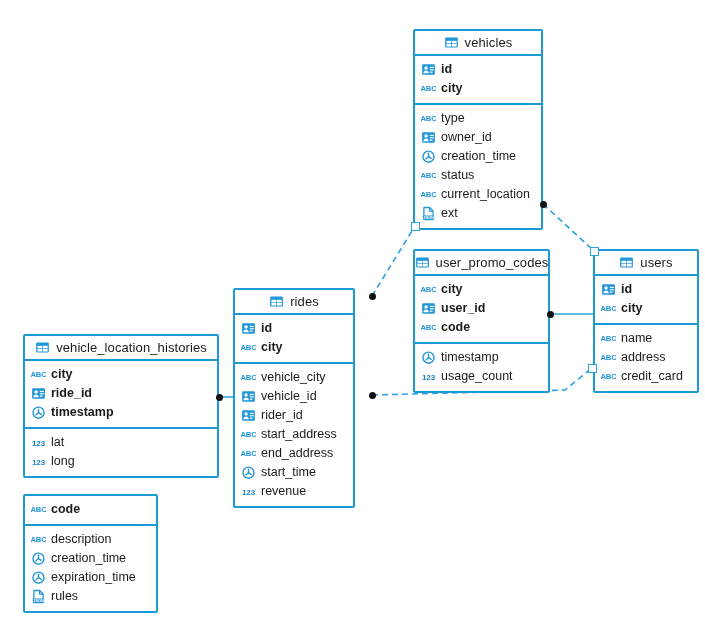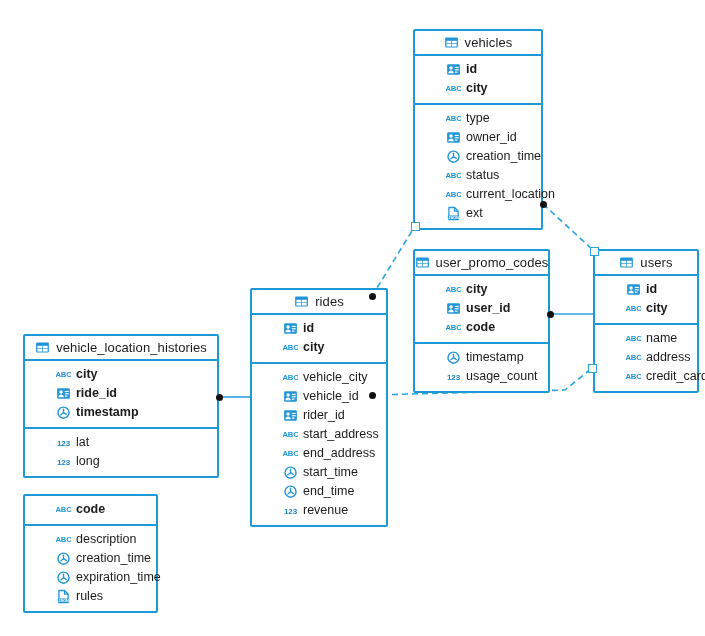--- a/index.html
+++ b/index.html
@@ -67,21 +67,20 @@
     border-bottom: 2px solid #1b9ad6;
   }
 
   .field {
     display: flex;
     align-items: center;
     gap: 5px;
     height: 19px;
     padding: 0 7px 0 6px;
     white-space: nowrap;
-    margin-left: 25px;
   }
   .field .fname {
     font-size: 12.5px;
     color: #1b1b1b;
     line-height: 1;
   }
   .field.key .fname {
     font-weight: bold;
   }
 
@@ -303,21 +302,21 @@
             <span class="fname">address</span>
           </div>
           <div class="field">
             <svg class="ico" viewBox="0 0 16 16">
               <text x="8" y="10.9" text-anchor="middle" fill="#2196d8" font-family="&quot;Liberation Sans&quot;, sans-serif" font-size="8.2" font-weight="bold" letter-spacing="-0.3">ABC</text>
             </svg>
             <span class="fname">credit_card</span>
           </div>
         </div>
       </div>
-      <div class="entity" style="left: 250px; top: 288px; width: 138px;">
+      <div class="entity" style="left: 233px; top: 288px; width: 122px;">
         <div class="ent-title">
           <svg class="ico" viewBox="0 0 16 16">
             <rect x="1.2" y="2.6" width="13.6" height="10.8" rx="1.2" fill="#2196d8"></rect>
             <rect x="2.6" y="6.2" width="5.1" height="2.7" fill="#ffffff"></rect>
             <rect x="8.4" y="6.2" width="5.1" height="2.7" fill="#ffffff"></rect>
             <rect x="2.6" y="9.6" width="5.1" height="2.7" fill="#ffffff"></rect>
             <rect x="8.4" y="9.6" width="5.1" height="2.7" fill="#ffffff"></rect>
           </svg>
           <span class="tname">rides</span>
         </div>
@@ -381,28 +380,20 @@
             </svg>
             <span class="fname">end_address</span>
           </div>
           <div class="field">
             <svg class="ico" viewBox="0 0 16 16">
               <circle cx="8" cy="8.2" r="5.9" fill="none" stroke="#2196d8" stroke-width="1.5"></circle>
               <path d="M8 4.6 V8.2 L10.9 9.9" fill="none" stroke="#2196d8" stroke-width="1.5" stroke-linecap="round" stroke-linejoin="round"></path>
               <path d="M8 8.2 L5.0 10.6" fill="none" stroke="#2196d8" stroke-width="1.3" stroke-linecap="round"></path>
             </svg>
             <span class="fname">start_time</span>
-          </div>
-          <div class="field">
-            <svg class="ico" viewBox="0 0 16 16">
-              <circle cx="8" cy="8.2" r="5.9" fill="none" stroke="#2196d8" stroke-width="1.5"></circle>
-              <path d="M8 4.6 V8.2 L10.9 9.9" fill="none" stroke="#2196d8" stroke-width="1.5" stroke-linecap="round" stroke-linejoin="round"></path>
-              <path d="M8 8.2 L5.0 10.6" fill="none" stroke="#2196d8" stroke-width="1.3" stroke-linecap="round"></path>
-            </svg>
-            <span class="fname">end_time</span>
           </div>
           <div class="field">
             <svg class="ico" viewBox="0 0 16 16">
               <text x="8" y="11.2" text-anchor="middle" fill="#1f83c6" font-family="&quot;Liberation Sans&quot;, sans-serif" font-size="8.6" font-weight="bold" letter-spacing="-0.2">123</text>
             </svg>
             <span class="fname">revenue</span>
           </div>
         </div>
       </div>
       <div class="entity" style="left: 23px; top: 334px; width: 196px;">

